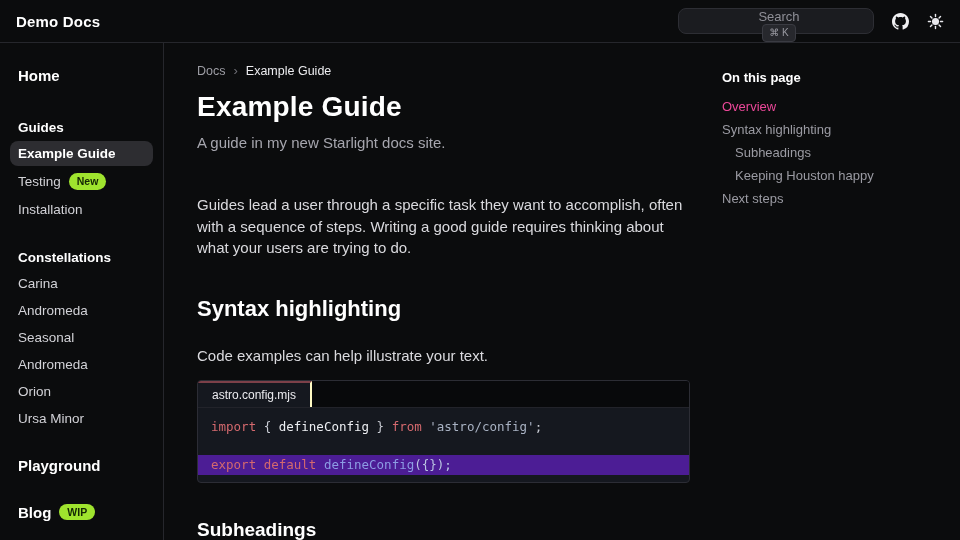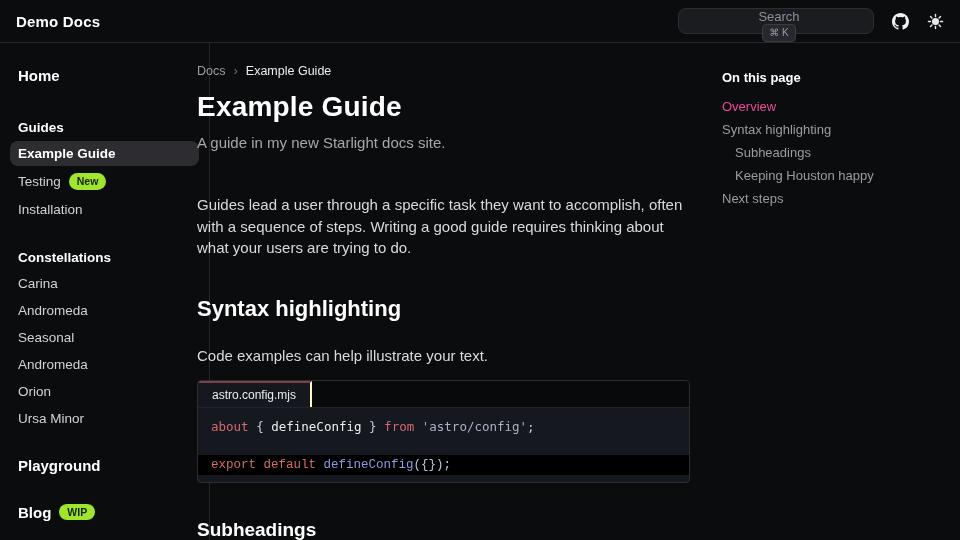--- a/index.html
+++ b/index.html
@@ -26,21 +26,21 @@
     color:#8f8f97; font-size:13px; cursor:pointer; font-family:inherit;flex-direction:column;
   }
   .search-kbd {
     background:#27282d; border:1px solid #3a3b42; border-radius:4px;
     font-size:10px; color:#9a9aa2; padding:1px 6px; line-height:14px;
   }
   .icon-btn { background:none; border:none; cursor:pointer; display:flex; align-items:center; padding:0; }
 
   
   .sidebar {
-    position:absolute; top:43px; left:0; bottom:0; width:210px;
+    position:absolute; top:43px; left:0; bottom:0; width:164px;
     border-right:1px solid #26272c; padding:20px 10px 10px 10px;
   }
   .side-top {
     font-size:15px; font-weight:700; color:#ffffff;
     padding:4px 8px; border-radius:6px; cursor:pointer;
     display:flex; align-items:center;
   }
   .side-top.mt { margin-top:22px; }
   .group-label { font-size:13.5px; font-weight:700; color:#ffffff; padding:4px 8px; margin-top:24px; }
   .group-label.first { margin-top:28px; }
@@ -72,21 +72,21 @@
   .codeblock { margin-top:16px; border:1px solid #2c2d35; border-radius:4px; background:#15181f; overflow:hidden; }
   .tabbar { display:flex; background:#08090b; border-bottom:1px solid #22232a; height:27px; }
   .code-tab {
     background:#15181f; border-top:2px solid #7c4049; border-right:2px solid #fef9c3;
     padding:0 14px; display:flex; align-items:center;
     font-size:12px; color:#ececf0;
   }
   .code { padding:9px 0 7px 0; font-family:"DejaVu Sans Mono", monospace; font-size:12.5px; line-height:20px; }
   .code-line { padding:0 13px; white-space:pre; }
   .code-line.blank { height:18px; }
-  .code-line.hl { background:#000000;font-family:Liberation Mono, monospace; }
+  .code-line.hl { background:#4c1d95; }
   .tk-kw { color:#d4696e; }
   .tk-pl { color:#c9ccd4; }
   .tk-id { color:#eceef2; }
   .tk-str { color:#a9b2c3; }
   .tk-fn { color:#8c9ce4; }
   .tk-plb { color:#bac5e2; }
 
   .h3 { margin-top:36px; font-size:19px; font-weight:700; color:#ffffff; }
 
   
@@ -174,21 +174,21 @@
   <p class="intro">Guides lead a user through a specific task they want to accomplish, often with a sequence of steps. Writing a good guide requires thinking about what your users are trying to do.</p>
 
   <h2 class="h2">Syntax highlighting</h2>
   <p class="body-p">Code examples can help illustrate your text.</p>
 
   <div class="codeblock">
     <div class="tabbar">
       <div class="code-tab">astro.config.mjs</div>
     </div>
     <div class="code">
-      <div class="code-line"><span class="tk-kw">about</span><span class="tk-pl"> { </span><span class="tk-id">defineConfig</span><span class="tk-pl"> } </span><span class="tk-kw">from</span><span class="tk-pl"> </span><span class="tk-str">'astro/config'</span><span class="tk-pl">;</span></div>
+      <div class="code-line"><span class="tk-kw">import</span><span class="tk-pl"> { </span><span class="tk-id">defineConfig</span><span class="tk-pl"> } </span><span class="tk-kw">from</span><span class="tk-pl"> </span><span class="tk-str">'astro/config'</span><span class="tk-pl">;</span></div>
       <div class="code-line blank"></div>
       <div class="code-line hl"><span class="tk-kw">export</span><span class="tk-plb"> </span><span class="tk-kw">default</span><span class="tk-plb"> </span><span class="tk-fn">defineConfig</span><span class="tk-plb">({});</span></div>
     </div>
   </div>
 
   <h3 class="h3">Subheadings</h3>
 
 </main>
 
 <aside class="toc">

